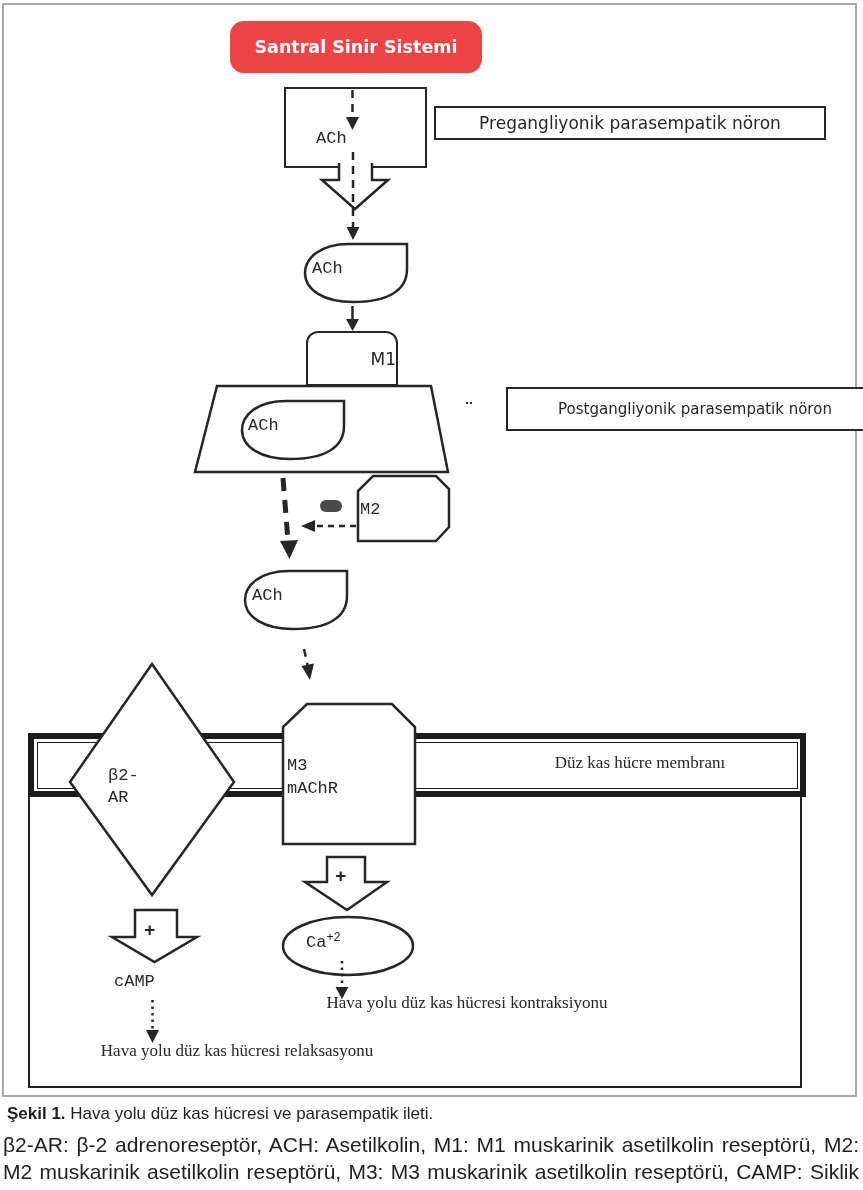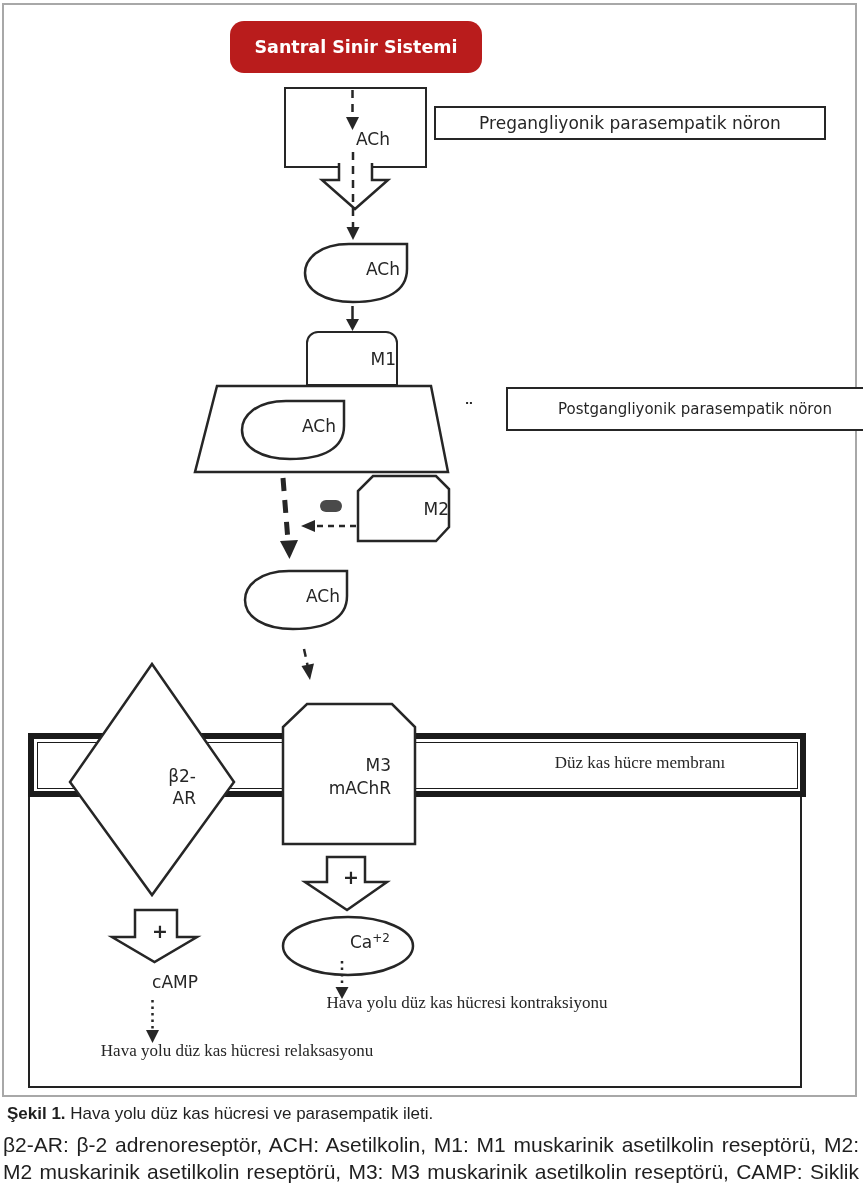--- a/index.html
+++ b/index.html
@@ -1,32 +1,32 @@
 <!DOCTYPE html>
 <html><head>
 <meta charset="utf-8">
 <style>
   html,body{margin:0;padding:0;background:#fff;}
   #stage{position:relative;width:863px;height:1190px;background:#fff;overflow:hidden;
          font-family:"DejaVu Sans",sans-serif;color:#262626;}
   .abs{position:absolute;box-sizing:border-box;}
   .frame{left:2px;top:3px;width:855px;height:1094px;border:2px solid #a8a8a8;z-index:1;}
   .box{border:2.5px solid #262626;background:#fff;z-index:2;display:flex;align-items:center;justify-content:center;}
-  .cns{left:230px;top:21px;width:252px;height:52px;background:#b91c1c;border-radius:14px;z-index:2;
+  .cns{left:230px;top:21px;width:252px;height:52px;background:#ef4444;border-radius:14px;z-index:2;
        display:flex;align-items:center;justify-content:center;color:#fff;font-size:17.5px;font-weight:bold;}
   .soma{left:284px;top:87px;width:143px;height:81px;}
   .pregang{left:434px;top:106px;width:392px;height:34px;font-size:17px;white-space:nowrap;}
   .m1box{left:306px;top:331px;width:92px;height:55px;border-radius:12px 12px 0 0;font-size:17px;justify-content:flex-end;}
   .postgang{left:458px;top:387px;width:378px;height:44px;font-size:15px;white-space:nowrap;margin-left:48px;}
   .cell{left:28px;top:733px;width:774px;height:355px;border:2.5px solid #222;z-index:2;}
   .membrane{left:28px;top:733px;width:778px;height:64px;border:6px solid #1b1b1b;z-index:2;background:#fff;}
   .membrane-inner{position:absolute;left:2.5px;right:2.5px;top:2.5px;bottom:2.5px;border:1.5px solid #1b1b1b;}
   svg.linework{position:absolute;left:0;top:0;width:863px;height:1190px;z-index:3;}
   .t{position:absolute;z-index:4;font-size:17px;line-height:1.2;color:#262626;}
-  .ctr{text-align:right;}
+  .ctr{text-align:left;font-family:Liberation Mono, monospace;}
   .nowrap{white-space:nowrap;transform:translateX(-50%);font-family:Liberation Serif, serif;}
   .two-line span{display:block;}
   .plus{font-size:19px;font-weight:bold;}
   .m2lbl{line-height:63px;}
   sup.ca{font-size:12px;vertical-align:6px;}
   .mark{font-size:20px;color:#262626;}
   .caption{left:3px;top:1104px;width:856px;z-index:4;font-family:"Liberation Sans",sans-serif;color:#1f1f1f;}
   .caption .line1{font-size:17px;margin:0 0 7px 4px;}
   .caption .line1 b{font-weight:bold;}
   .caption .legend{font-size:21px;line-height:27px;text-align:justify;}

